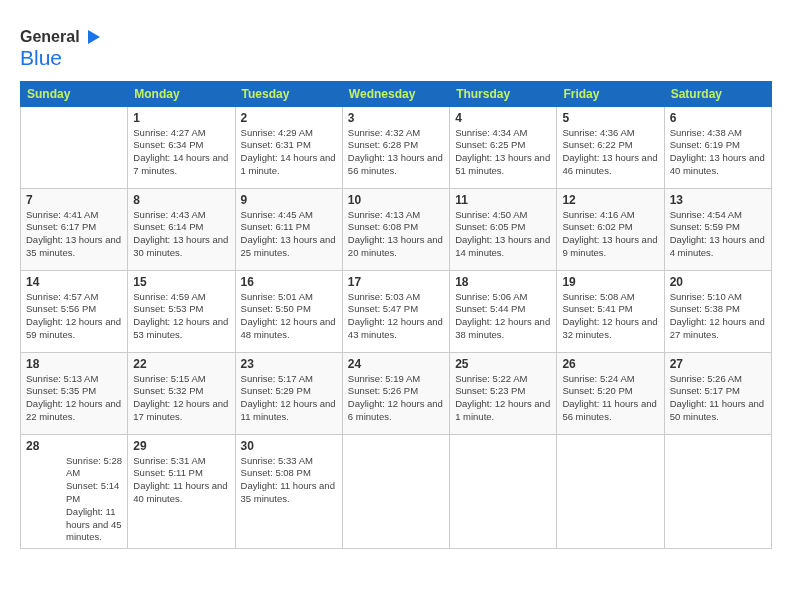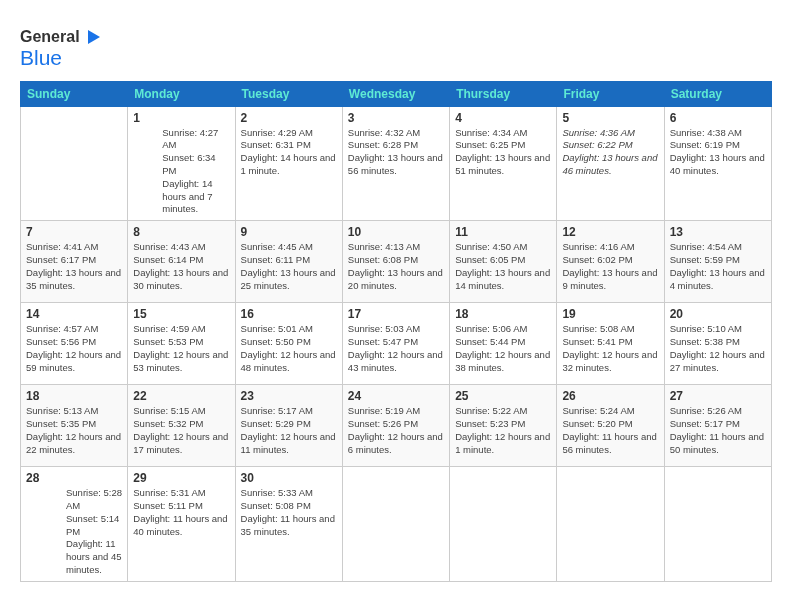--- a/index.html
+++ b/index.html
@@ -41,21 +41,21 @@
       font-size: 14px;
       color: #555;
     }
     .calendar-table {
       width: 100%;
       border-collapse: collapse;
       border: 1px solid #ccc;
     }
     .calendar-table th {
       background: #1a6bbf;
-      color: #5eead4;
+      color: #bef264;
       font-size: 12px;
       font-weight: bold;
       padding: 5px 6px;
       text-align: left;
       border: 1px solid #1a6bbf;
     }
     .calendar-table td {
       vertical-align: top;
       width: calc(100% / 7);
       border: 1px solid #ccc;
@@ -116,21 +116,21 @@
           <th>Thursday</th>
           <th>Friday</th>
           <th>Saturday</th>
         </tr>
     </thead>
     <tbody id="calendar-body">
         <tr>
           <td class="empty-cell"></td>
           <td>
             <div class="day-num">1</div>
-            <div class="day-info" style="white-space: pre-line; margin-left: 29px;">Sunrise: 4:27 AM
+            <div class="day-info" style="white-space: pre-line;">Sunrise: 4:27 AM
 Sunset: 6:34 PM
 Daylight: 14 hours and 7 minutes.</div>
           </td>
           <td>
             <div class="day-num">2</div>
             <div class="day-info" style="white-space: pre-line;">Sunrise: 4:29 AM
 Sunset: 6:31 PM
 Daylight: 14 hours and 1 minute.</div>
           </td>
           <td>
@@ -140,21 +140,21 @@
 Daylight: 13 hours and 56 minutes.</div>
           </td>
           <td>
             <div class="day-num">4</div>
             <div class="day-info" style="white-space: pre-line;">Sunrise: 4:34 AM
 Sunset: 6:25 PM
 Daylight: 13 hours and 51 minutes.</div>
           </td>
           <td>
             <div class="day-num">5</div>
-            <div class="day-info" style="white-space: pre-line; font-style: italic;">Sunrise: 4:36 AM
+            <div class="day-info" style="white-space: pre-line;">Sunrise: 4:36 AM
 Sunset: 6:22 PM
 Daylight: 13 hours and 46 minutes.</div>
           </td>
           <td>
             <div class="day-num">6</div>
             <div class="day-info" style="white-space: pre-line;">Sunrise: 4:38 AM
 Sunset: 6:19 PM
 Daylight: 13 hours and 40 minutes.</div>
           </td>
         </tr>

